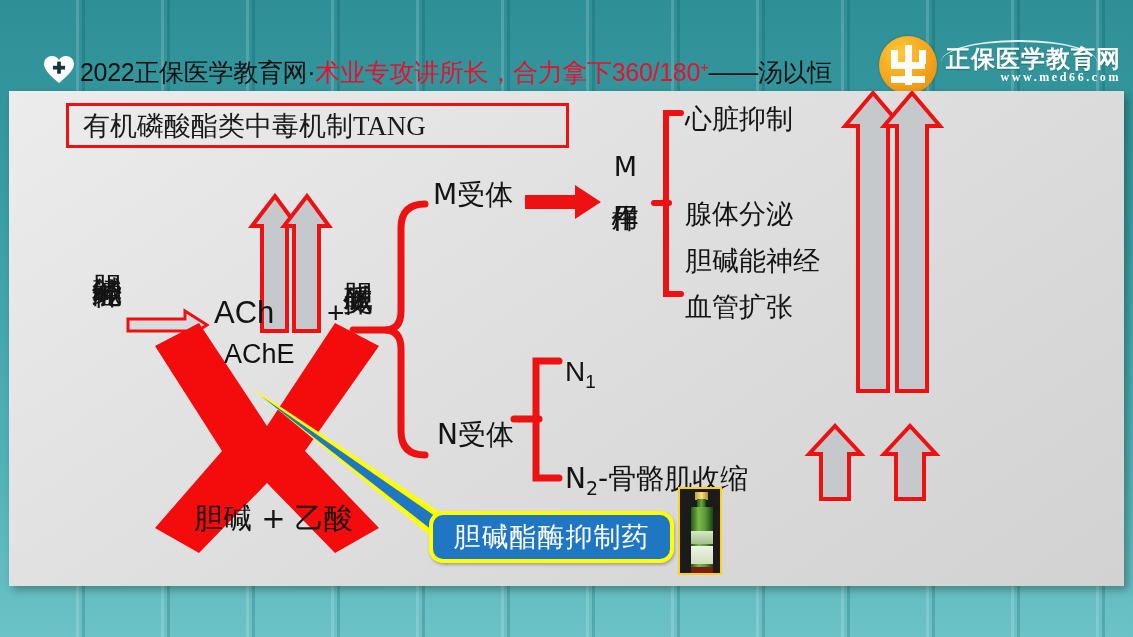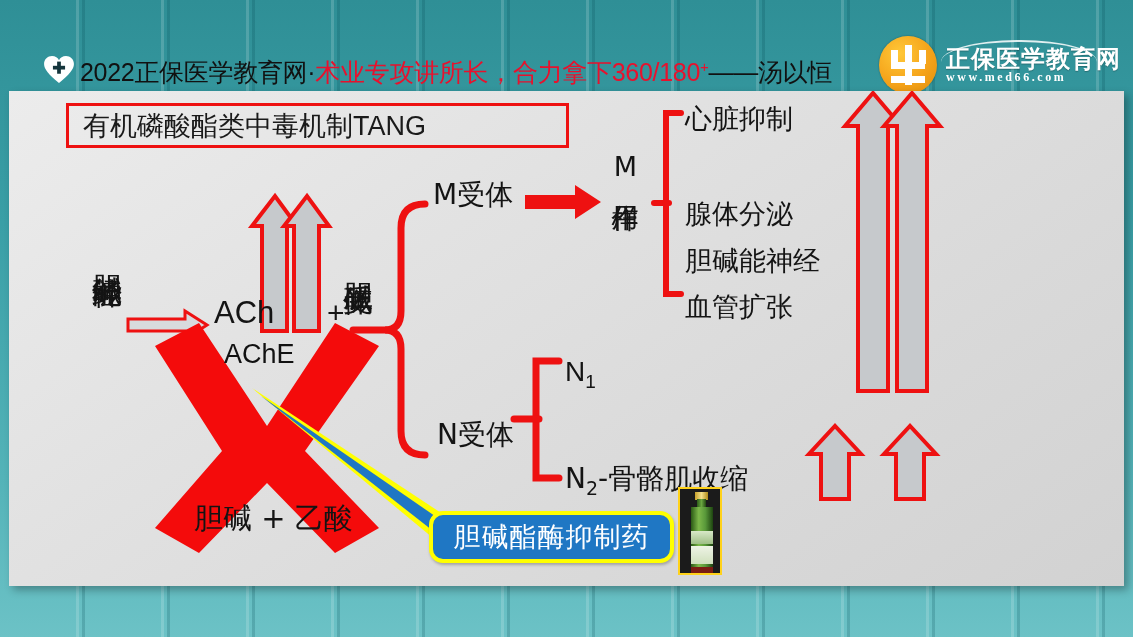--- a/index.html
+++ b/index.html
@@ -42,21 +42,21 @@
     color: #111;
     white-space: nowrap;
     letter-spacing: -0.3px;
   }
   #header-title .red { color: #e8112d; }
   #header-title .sup { font-size: 15px; vertical-align: super; }
 
   
   #logo {
     position: absolute; right: 12px; top: 14px;
-    height: 62px; display: flex; align-items: center; gap: 9px;
+    height: 62px; display: flex; align-items: center; gap: 9px; text-align: right;
   }
   #logo-mark {
     width: 58px; height: 58px; border-radius: 50%;
     background: radial-gradient(circle at 36% 30%, #ffc838 0%, #f5a31a 55%, #e08d0a 100%);
     position: relative;
     box-shadow: 0 0 2px rgba(0,0,0,0.35);
   }
   #logo-mark::before, #logo-mark::after {
     content: ""; position: absolute; background: #fff;
   }
@@ -98,21 +98,21 @@
   
   #title-box {
     position: absolute; left: 57px; top: 12px;
     width: 503px; height: 45px;
     border: 3px solid #ee1111;
     background: transparent;
     display: flex; align-items: center;
   }
   #title-box-label {
     font-size: 27px; color: #1a1a1a; padding-left: 14px;
-    font-family: Liberation Sans, sans-serif;
+    font-family: Liberation Serif, serif;
   }
 
   
   .txt { position: absolute; color: #141414; white-space: nowrap;
          font-family: "DejaVu Sans", sans-serif; }
   .vtxt { position: absolute; color: #141414;
           writing-mode: vertical-rl; text-orientation: upright;
           font-family: "DejaVu Sans", sans-serif; line-height: 1.0; }
 
   

